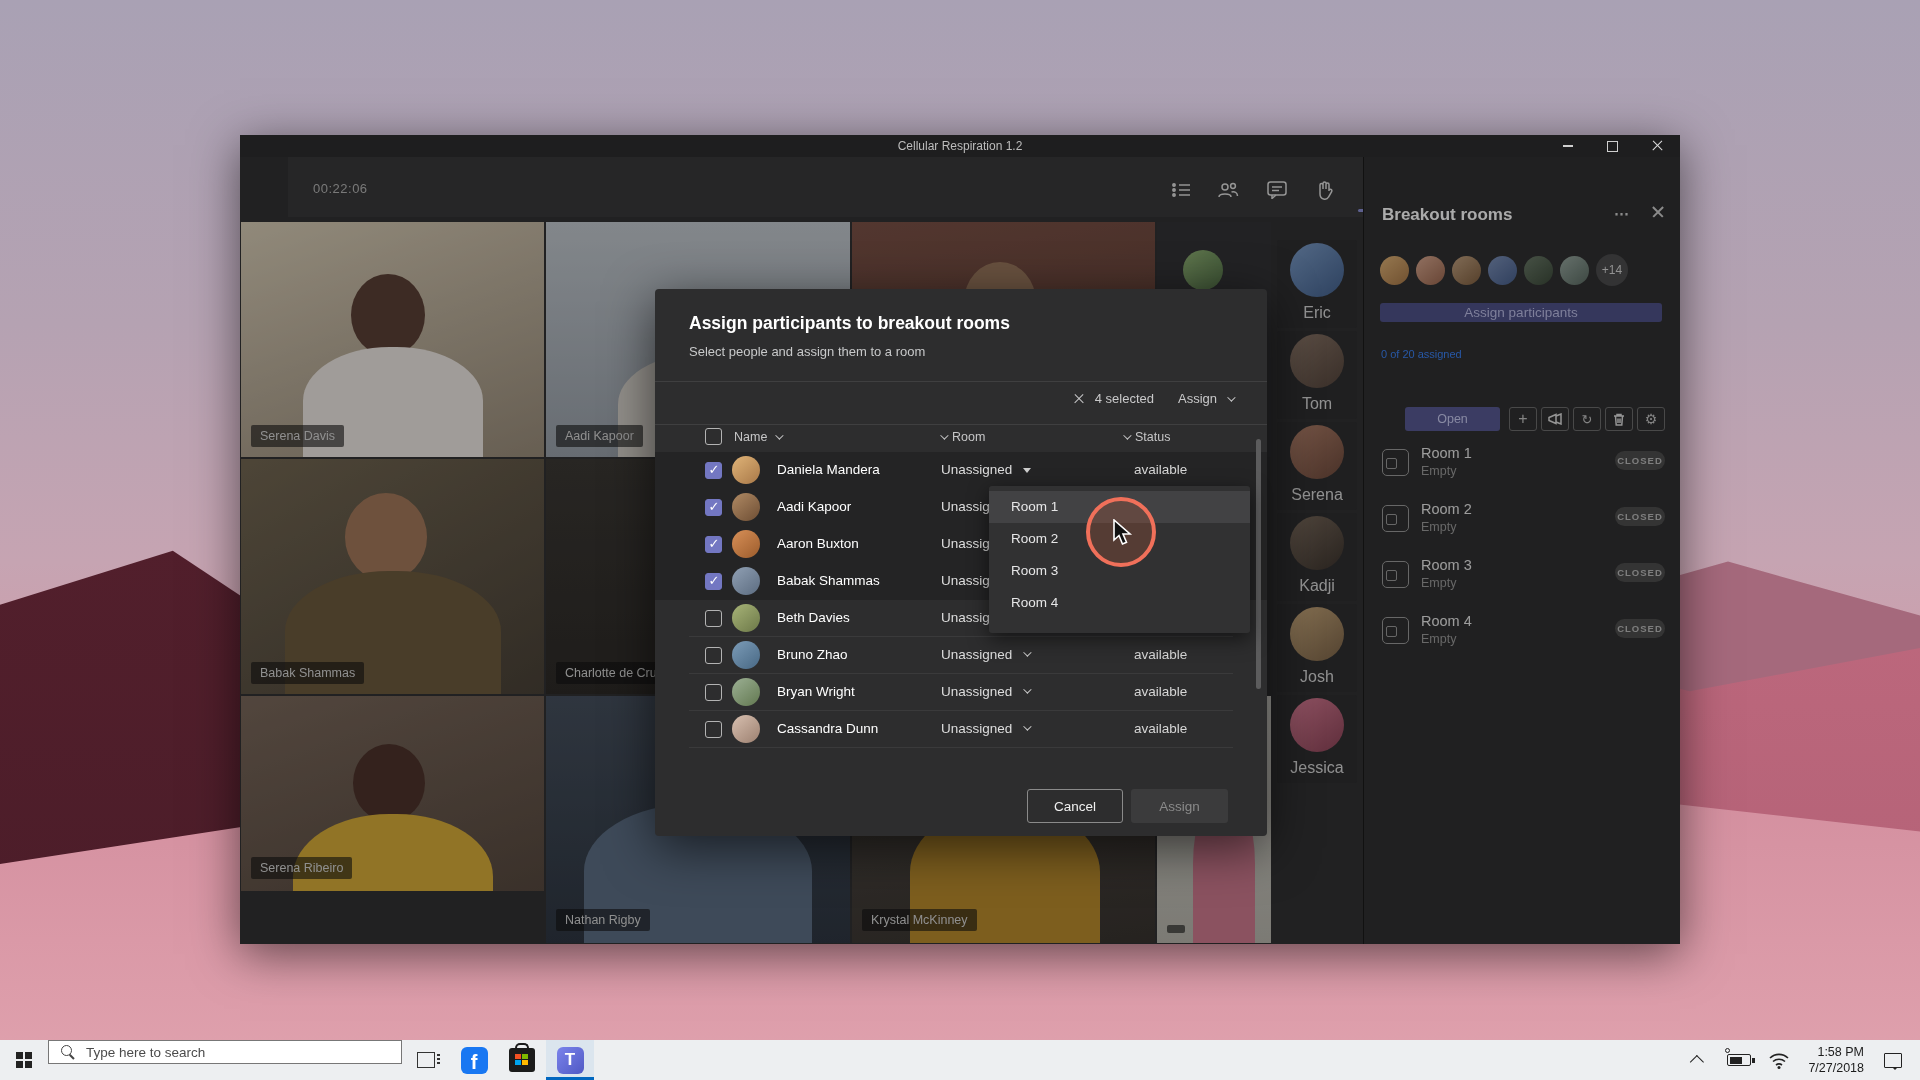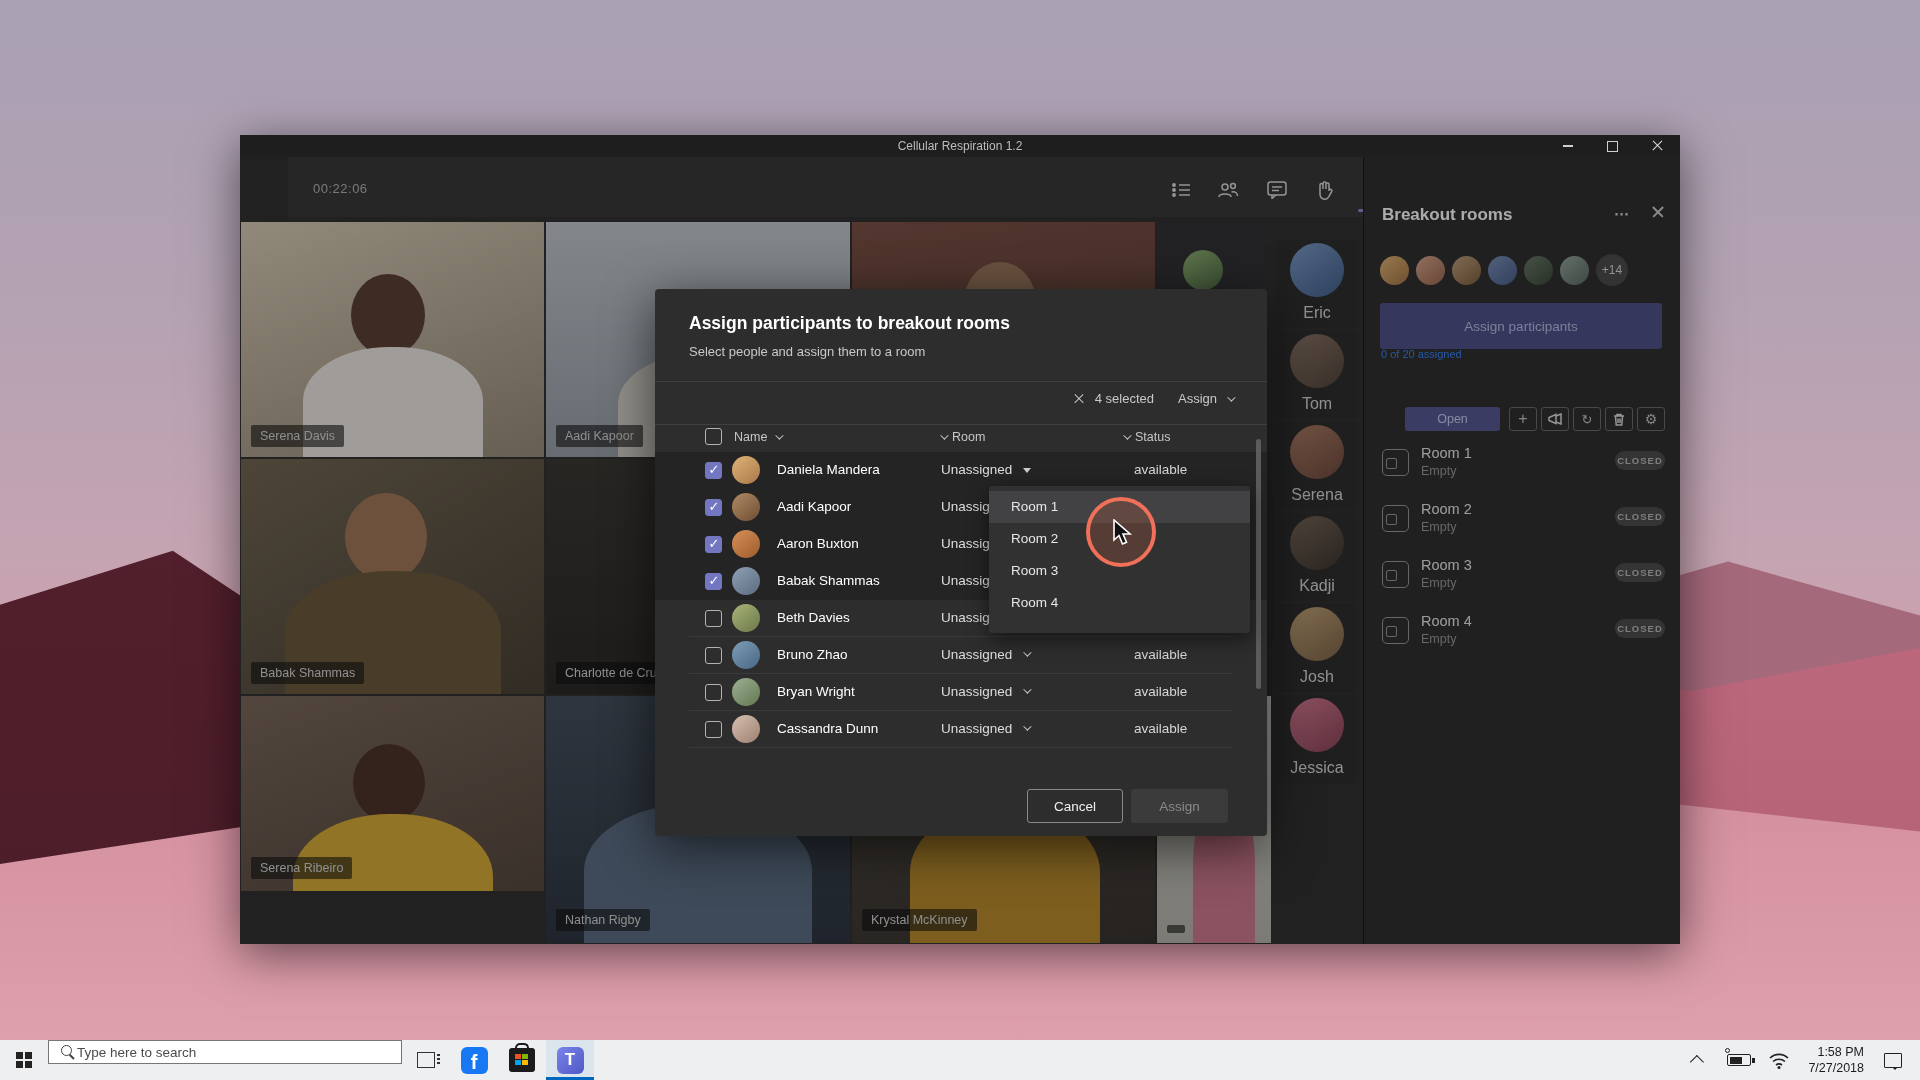--- a/index.html
+++ b/index.html
@@ -18,21 +18,21 @@
               clip-path:polygon(60% 66%,75% 58%,88% 64%,100% 60%,100% 86%,55% 82%); }
   .wp .fg   { position:absolute; inset:0; background:linear-gradient(180deg,#a35067 0%,#c77c90 45%,#e0a2ae 100%);
               clip-path:polygon(0 80%,22% 74%,55% 79%,80% 73%,100% 77%,100% 100%,0 100%); }
 
   
   .taskbar { position:absolute; left:0; bottom:0; width:1920px; height:40px; background:#edeff1;
              display:flex; align-items:stretch; z-index:40; }
   .tb-btn { width:48px; display:flex; align-items:center; justify-content:center; position:relative; }
   .winlogo { width:16px; height:16px; display:grid; grid-template-columns:7px 7px; grid-template-rows:7px 7px; gap:2px; }
   .winlogo i { background:#222; }
-  .searchbox { width:354px; height:24px; background:#fff; border:1px solid #777; display:flex; align-items:center; gap:2px; padding:0 12px; }
+  .searchbox { width:354px; height:24px; background:#fff; border:1px solid #777; display:flex; align-items:center; gap:11px; padding:0 12px; }
   .searchbox .mag { width:14px; height:14px; position:relative; }
   .mag::before { content:""; position:absolute; width:9px; height:9px; border:1.6px solid #444; border-radius:50%; left:0; top:0; }
   .mag::after  { content:""; position:absolute; width:6px; height:1.6px; background:#444; transform:rotate(45deg); left:8px; top:11px; }
   .searchbox span { font-size:13.5px; color:#4b4b4b; }
   .taskview { width:18px; height:16px; border:1.6px solid #333; position:relative; }
   .taskview::before { content:""; position:absolute; right:-6px; top:1px; width:3px; height:2px; background:#333; box-shadow:0 4px 0 #333,0 8px 0 #333; }
   .fb { width:27px; height:27px; border-radius:6px; background:#1877f2; color:#fff; font-weight:bold; font-size:20px;
         display:flex; align-items:flex-end; justify-content:center; line-height:23px; }
   .store { width:26px; height:24px; background:#1b1b1b; border-radius:3px; position:relative; display:flex; align-items:center; justify-content:center; }
   .store::before { content:""; position:absolute; top:-5px; width:10px; height:8px; border:2px solid #1b1b1b; border-bottom:none; border-radius:5px 5px 0 0; }
@@ -98,21 +98,21 @@
   
   .bpanel { position:absolute; left:1123px; top:0px; width:317px; bottom:0; background:#313132; border-left:1px solid #1a1a1a; }
   .bp-title { position:absolute; left:18px; top:48px; font-size:17px; font-weight:bold; color:#fff; }
   .bp-more { position:absolute; left:250px; top:48px; color:#d0d0d0; font-size:15px; letter-spacing:1px; font-weight:bold; }
   .bp-close { position:absolute; left:286px; top:47px; width:16px; height:16px; }
   .bp-close::before,.bp-close::after { content:""; position:absolute; left:1px; top:7px; width:14px; height:1.5px; background:#d0d0d0; }
   .bp-close::before{transform:rotate(45deg);} .bp-close::after{transform:rotate(-45deg);}
   .bp-av { position:absolute; top:99px; width:29px; height:29px; border-radius:50%; }
   .bp-ovf { position:absolute; top:97px; width:32px; height:32px; border-radius:50%; background:#4c4c4e; color:#d8d8d8;
             font-size:12px; display:flex; align-items:center; justify-content:center; }
-  .bp-assignbtn { position:absolute; left:16px; top:146px; width:282px; height:46px; background:#50528a; border-radius:3px;
+  .bp-assignbtn { position:absolute; left:16px; top:146px; width:282px; height:19px; background:#50528a; border-radius:3px;
                   color:#bcbee6; font-size:13.5px; display:flex; align-items:center; justify-content:center; }
   .bp-summary { position:absolute; left:17px; top:191px; font-size:11px; color:#3b82f6; }
   .bp-openbtn { position:absolute; left:41px; top:250px; width:95px; height:24px; background:#585a94; border-radius:3px;
                 color:#caccf2; font-size:12.5px; display:flex; align-items:center; justify-content:center; }
   .bp-tool { position:absolute; top:250px; width:28px; height:24px; border:1px solid #6e6e6e; border-radius:3px;
              color:#c4c4c4; font-size:13px; display:flex; align-items:center; justify-content:center; }
   .bp-tool svg { display:block; }
   .roomrow { position:absolute; left:0; width:317px; height:52px; }
   .roomicon { position:absolute; left:18px; top:6px; width:27px; height:27px; border:1.6px solid #9a9a9a; border-radius:5px; }
   .roomicon::after { content:""; position:absolute; left:3px; top:8px; width:9px; height:9px; border:1.6px solid #9a9a9a; border-radius:2px; background:#313132; }

